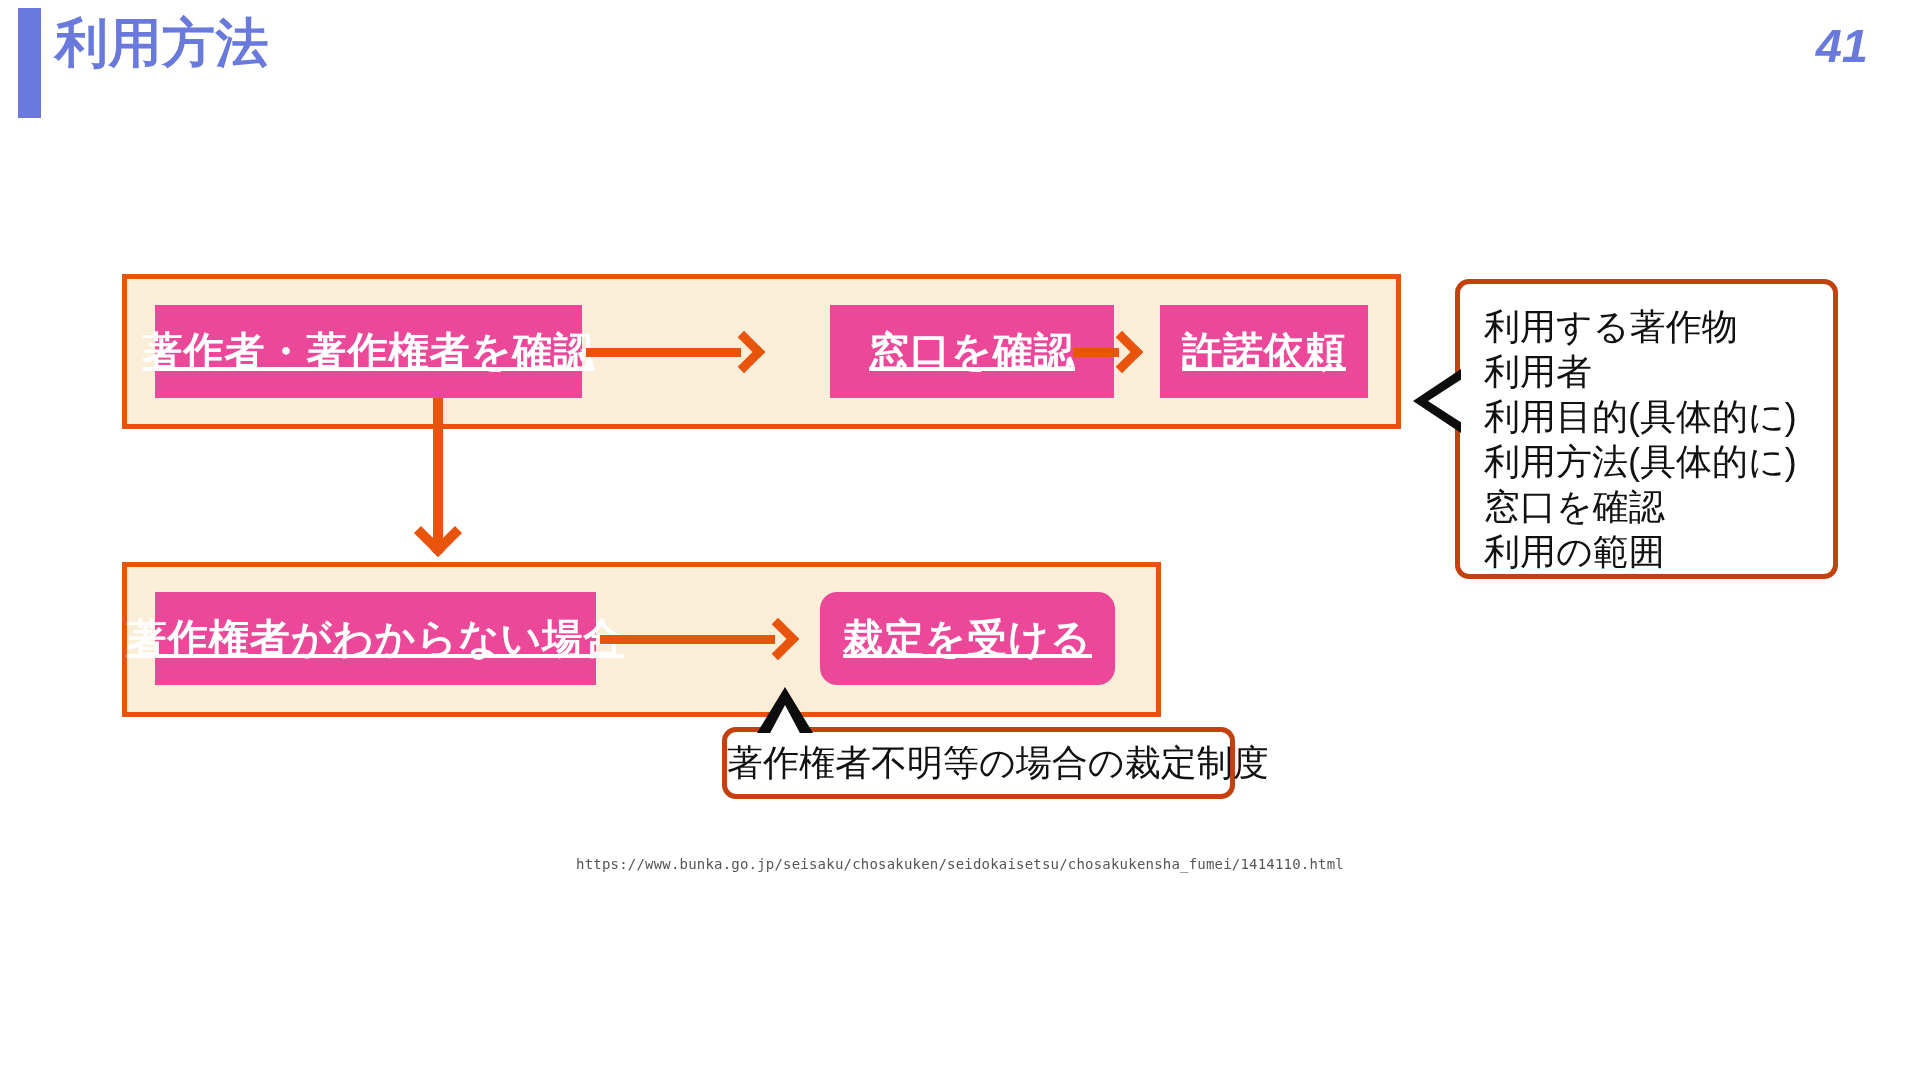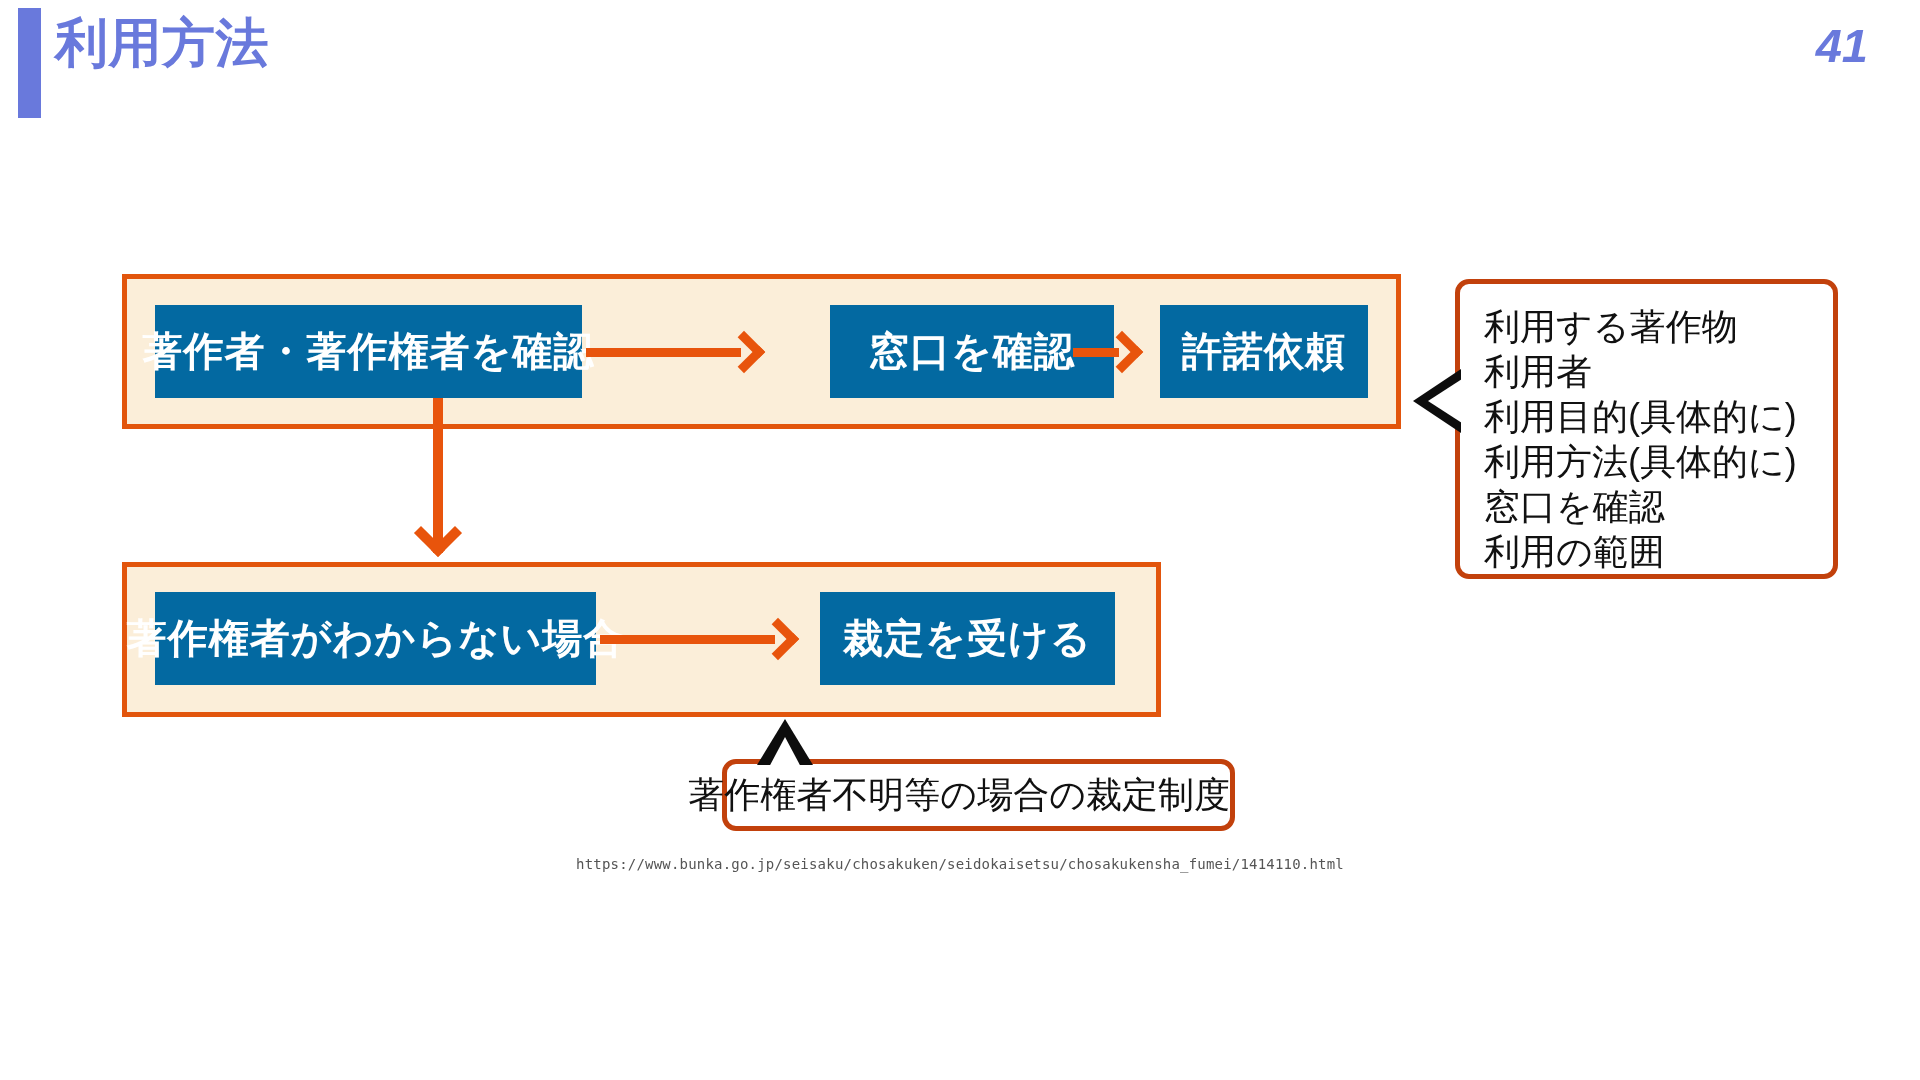--- a/index.html
+++ b/index.html
@@ -72,41 +72,42 @@
   #flow-row-2 {
     left: 122px;
     top: 562px;
     width: 1039px;
     height: 155px;
   }
 
   
   .process-box {
     position: absolute;
-    background: #0369a1;
+    background: #ec4899;
     color: #ffffff;
     font-size: 40px;
     font-weight: 700;
     display: flex;
     align-items: center;
     justify-content: center;
     box-sizing: border-box;
     letter-spacing: 1px;
     text-shadow: 0 0 1px rgba(255,255,255,0.15);
     white-space: nowrap;
+    text-decoration: underline;
   }
 
   
   #box-confirm-author   { left: 155px;  top: 305px; width: 427px; height: 93px; }
   #box-confirm-contact  { left: 830px;  top: 305px; width: 284px; height: 93px; }
   #box-request-license  { left: 1160px; top: 305px; width: 208px; height: 93px; }
 
   
   #box-unknown-owner    { left: 155px;  top: 592px; width: 441px; height: 93px; }
-  #box-receive-ruling   { left: 820px;  top: 592px; width: 295px; height: 93px; }
+  #box-receive-ruling   { left: 820px;  top: 592px; width: 295px; height: 93px; border-radius: 17px; }
 
   
   .arrow-h {
     position: absolute;
     height: 48px;
   }
   .arrow-h .shaft {
     position: absolute;
     left: 0;
     top: 20px;
@@ -204,22 +205,21 @@
     border-right: 34px solid #ffffff;
   }
 
   #callout-ruling-system {
     left: 722px;
     top: 727px;
     width: 513px;
     height: 72px;
     display: flex;
     align-items: center;
-    justify-content: flex-end;
-    margin-top: 32px;
+    justify-content: flex-start;
   }
   #callout-ruling-system .callout-text {
     font-size: 36px;
     white-space: nowrap;
   }
   
   #callout-ruling-system .tail-up-outer {
     position: absolute;
     left: 30px;
     top: -45px;

